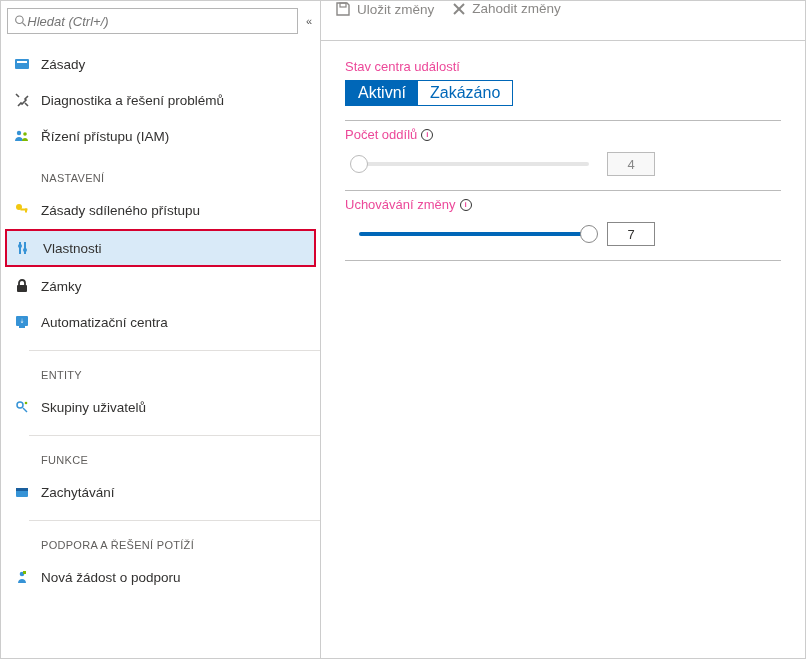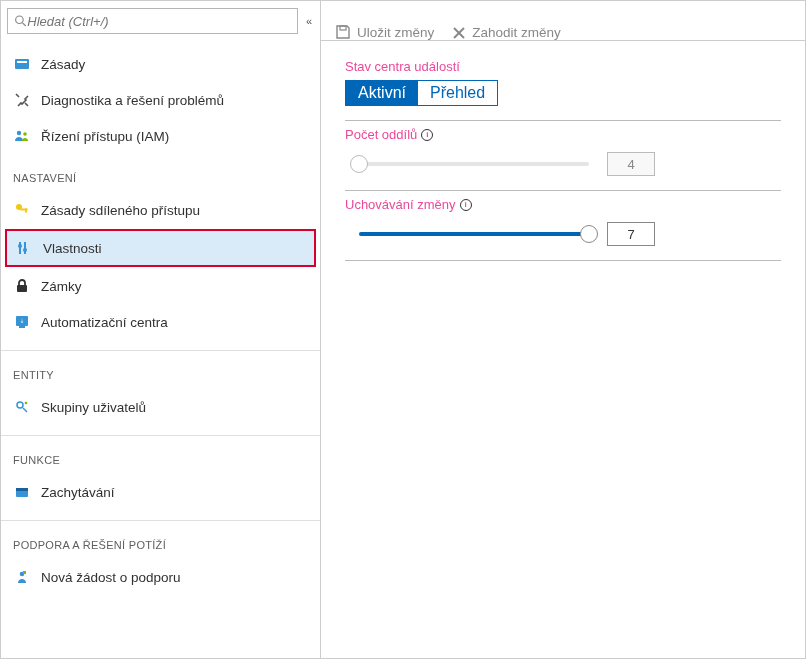--- a/index.html
+++ b/index.html
@@ -77,33 +77,34 @@
     font-size: 13.5px;
     color: #323130;
   }
   .section-header {
     font-size: 11px;
     color: #605e5c;
     letter-spacing: 0.3px;
     padding: 18px 12px 8px 12px;
     border-top: 1px solid #e1dfdd;
     margin-top: 10px;
+    margin-left: 28px;
   }
   .section-header.first { border-top: none; margin-top: 0; }
 
   .main {
     flex: 1;
     display: flex;
     flex-direction: column;
   }
   .toolbar {
     height: 40px;
     border-bottom: 1px solid #ccc;
     display: flex;
-    align-items: flex-end;
+    align-items: flex-start;
     padding: 0 14px;
     gap: 18px;
   }
   .tool-btn {
     display: flex;
     align-items: center;
     gap: 6px;
     color: #8a8886;
     font-size: 13.5px;
     cursor: pointer;
@@ -347,21 +348,21 @@
       <span>Zahodit změny</span>
     </div>
   </div>
 
   <div class="content">
 
     <div class="field-block">
       <div class="field-label">Stav centra událostí</div>
       <div class="toggle-group">
         <div class="toggle-btn active">Aktivní</div>
-        <div class="toggle-btn">Přehled</div>
+        <div class="toggle-btn">Zakázáno</div>
       </div>
     </div>
 
     <div class="field-block">
       <div class="field-label">
         <span>Počet oddílů</span>
         <span class="info-icon">i</span>
       </div>
       <div class="slider-row">
         <div class="slider">

